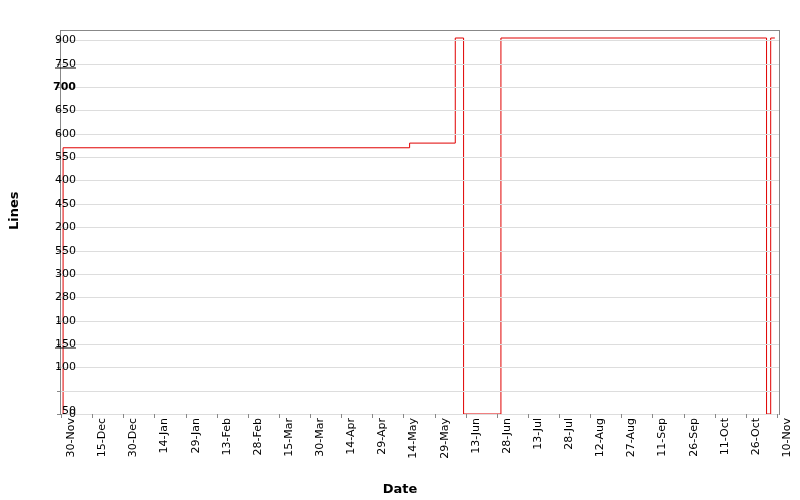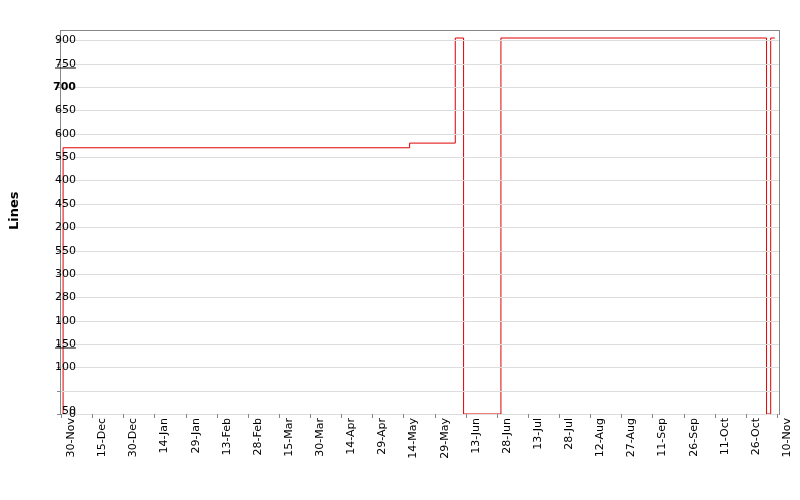--- a/index.html
+++ b/index.html
@@ -103,20 +103,21 @@
     top: 100%;
     height: 4px;
     border-left: 1px solid #888;
   }
 </style>
 </head>
 <body>
 
 <div class="chart">
   <div class="ylabel">Lines</div>
+  <div class="xlabel">Date</div>
   <div class="plot">
     <svg class="series" viewBox="0 0 718 383" preserveAspectRatio="none">
       <polyline id="series-poly" points="2.08,383.00 2.08,116.77 348.62,116.77 348.62,112.10 394.28,112.10 394.28,7.01 402.58,7.01 402.58,383.00 439.93,383.00 439.93,7.01 705.55,7.01 705.55,383.00 709.70,383.00 709.70,7.01 713.85,7.01" stroke="#e00000"></polyline>
     </svg>
   <div class="gridline-h" style="top: 383px;"></div>
       <div class="tickmark-y" style="top: 383px;"></div>
       <div class="gridline-h" style="top: 359.646px;"></div>
       <div class="tickmark-y" style="top: 359.646px;"></div>
       <div class="gridline-h" style="top: 336.293px;"></div>
       <div class="tickmark-y" style="top: 336.293px;"></div>

